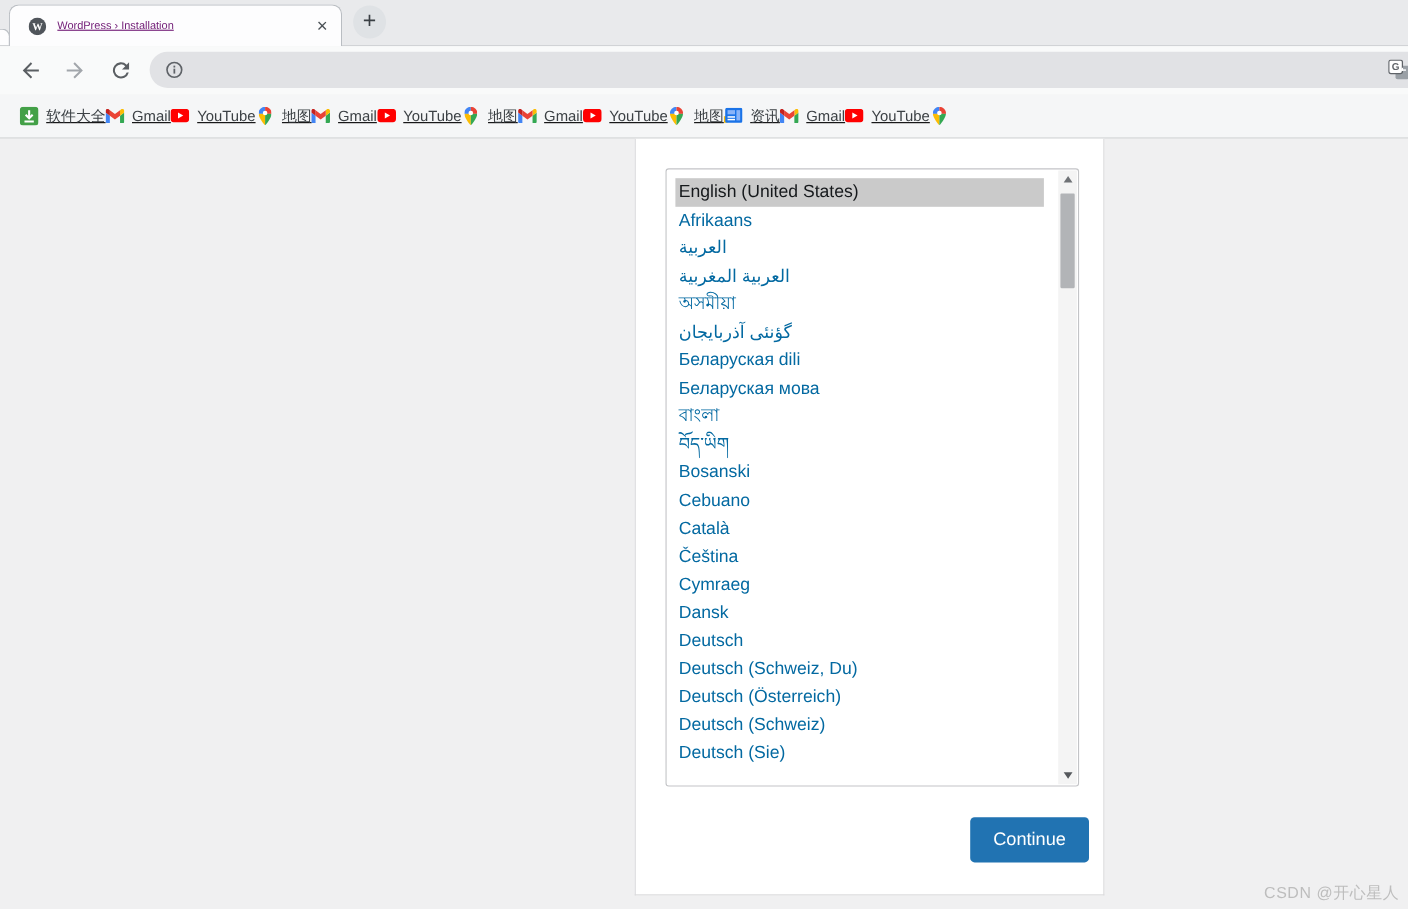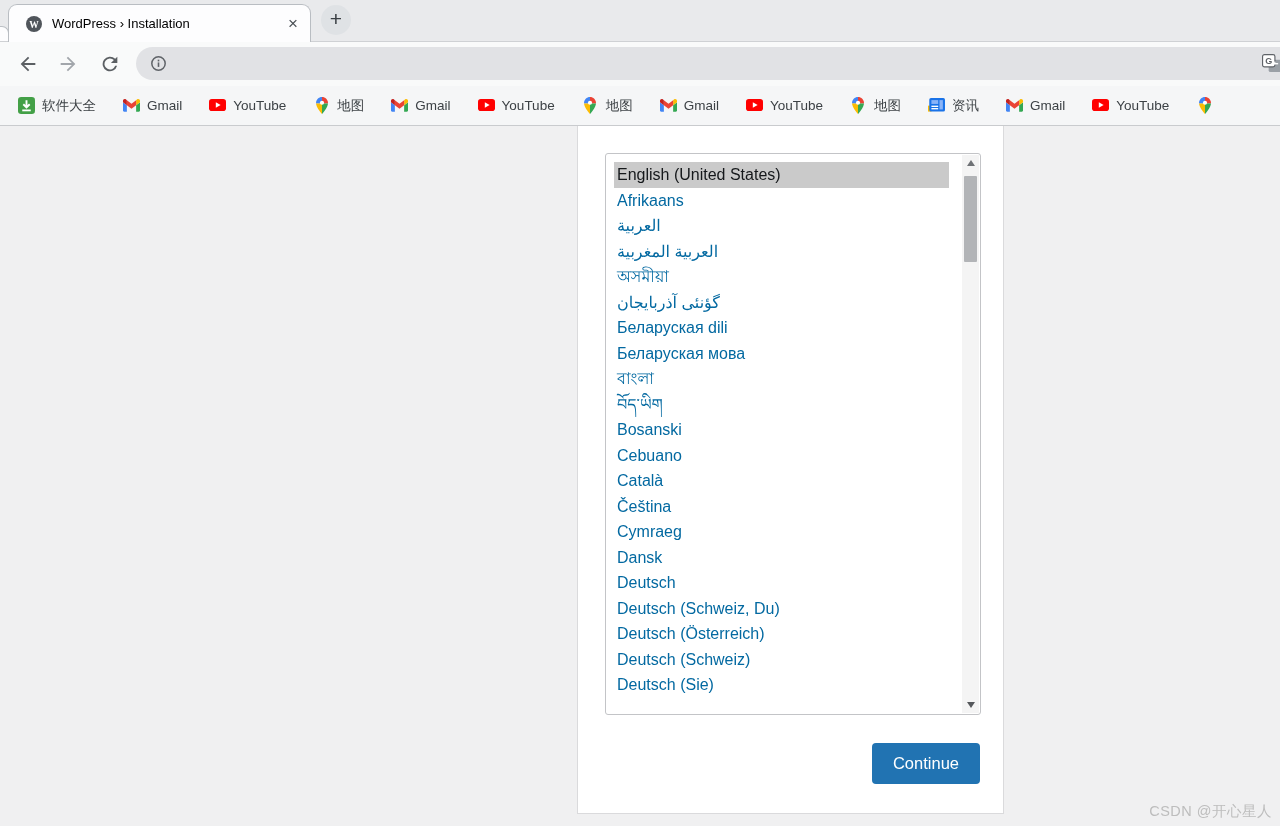--- a/index.html
+++ b/index.html
@@ -7,36 +7,36 @@
   body { font-family:"Liberation Sans", sans-serif; background:var(--page-bg,#f0f0f1); position:relative; }
 
   
   .tabstrip { position:relative; height:42px; background:#e9eaec; border-bottom:1px solid #cfd1d4; }
   .tab-ghost { position:absolute; left:0; bottom:0; width:9px; height:15px; background:#fdfdfe;
                border:1px solid #bcc0c5; border-left:none; border-bottom:none; border-radius:0 7px 0 0; }
   .tab { position:absolute; left:8px; bottom:-1px; z-index:5; width:303px; height:38px;
          background:#fdfdfe; border:1px solid #b9bdc2; border-bottom:none; border-radius:9px 9px 0 0;
          display:flex; align-items:center; padding:0 10px 0 17px; }
   .favicon { width:16px; height:16px; flex:0 0 16px; display:inline-flex; }
-  .tab-title { flex:1; margin-left:10px; font-size:13px; color:#000000; white-space:nowrap; overflow:hidden; }
+  .tab-title { flex:1; margin-left:10px; font-size:10px; color:#701a75; white-space:nowrap; overflow:hidden;text-decoration:underline; }
   .tab-close { font-size:17px; line-height:16px; color:#4b5156; padding:0 2px; cursor:default; }
   .newtab { position:absolute; left:321px; bottom:6px; width:30px; height:30px; border-radius:50%;
             background:#dfe2e5; color:#3a3f44; font-size:21px; line-height:28px; text-align:center; font-weight:300; }
 
   .toolbar { position:relative; height:44px; background:#f9fafa; }
   .nav { position:absolute; top:11px; width:22px; height:22px; display:inline-flex; }
   .nav.back { left:17px; } .nav.fwd { left:57px; } .nav.reload { left:99px; }
   .omnibox { position:absolute; left:136px; top:5px; width:1170px; height:33px; background:#e1e2e5;
              border-radius:17px; display:flex; align-items:center; padding:0 14px; }
   .info-icon { width:17px; height:17px; display:inline-flex; }
   .url { margin-left:13px; font-size:15.5px; color:#26282b; letter-spacing:0.1px; }
   .translate { position:absolute; left:1126px; top:7px; width:19px; height:19px; display:inline-flex; }
 
   .bookmarks { display:flex; align-items:center; height:40px; background:#f5f6f7; padding-left:18px;
-               gap:27px; border-bottom:1px solid #c9cbce; overflow:hidden; white-space:nowrap; }
+               border-bottom:1px solid #c9cbce; overflow:hidden; white-space:nowrap;text-decoration:underline; }
   .bookmark { display:flex; align-items:center; gap:7px; flex:0 0 auto; }
   .bicon { display:inline-flex; width:17px; height:17px; align-items:center; justify-content:center; }
   .bicon svg { width:100%; height:auto; }
   .blabel { font-size:13.5px; color:#3c4145; }
 
   
   .page { position:relative; width:1280px; height:699px; background:var(--page-bg,#f0f0f1); overflow:hidden;text-decoration:underline; }
   .card { position:absolute; left:577px; top:0; width:427px; height:688px; background:#fff;
           border:1px solid #dadadc; border-top:none; }
   .listbox { position:absolute; left:27px; top:27px; width:376px; height:562px; background:#fff;
@@ -46,21 +46,21 @@
             padding-left:3px; margin-right:14px; overflow:hidden; }
   .option.selected { background:var(--selection-bg,#cacaca); color:#15181b; }
 
   .sbar { position:absolute; top:1px; right:1px; bottom:1px; width:17px; background:#f4f4f4; }
   .sb-up, .sb-down { position:absolute; left:0; width:17px; height:16px; display:flex; align-items:center; justify-content:center; }
   .sb-up { top:0; } .sb-down { bottom:0; }
   .tri-up { width:0; height:0; border-left:4.5px solid transparent; border-right:4.5px solid transparent; border-bottom:6px solid #6f7276; }
   .tri-down { width:0; height:0; border-left:4.5px solid transparent; border-right:4.5px solid transparent; border-top:6px solid #55585c; }
   .sb-thumb { position:absolute; left:2px; right:2px; top:21px; height:86px; background:#b2b4b7; border-radius:1px; }
 
-  .actions { position:absolute; right:23px; top:617px; }
+  .actions { position:absolute; right:13px; top:617px; }
   .btn-continue { height:41px; padding:0 21px; background:var(--accent,#2173b2); color:#fff;
                   font-size:16.5px; border:none; border-radius:4px; font-family:inherit; cursor:pointer; }
 
   .watermark { position:absolute; right:8px; bottom:4px; font-size:14.5px; color:#bdbdbd; letter-spacing:0.5px; }
 </style>
 </head>
 <body>
 
 <div>
   <div class="tabstrip">

